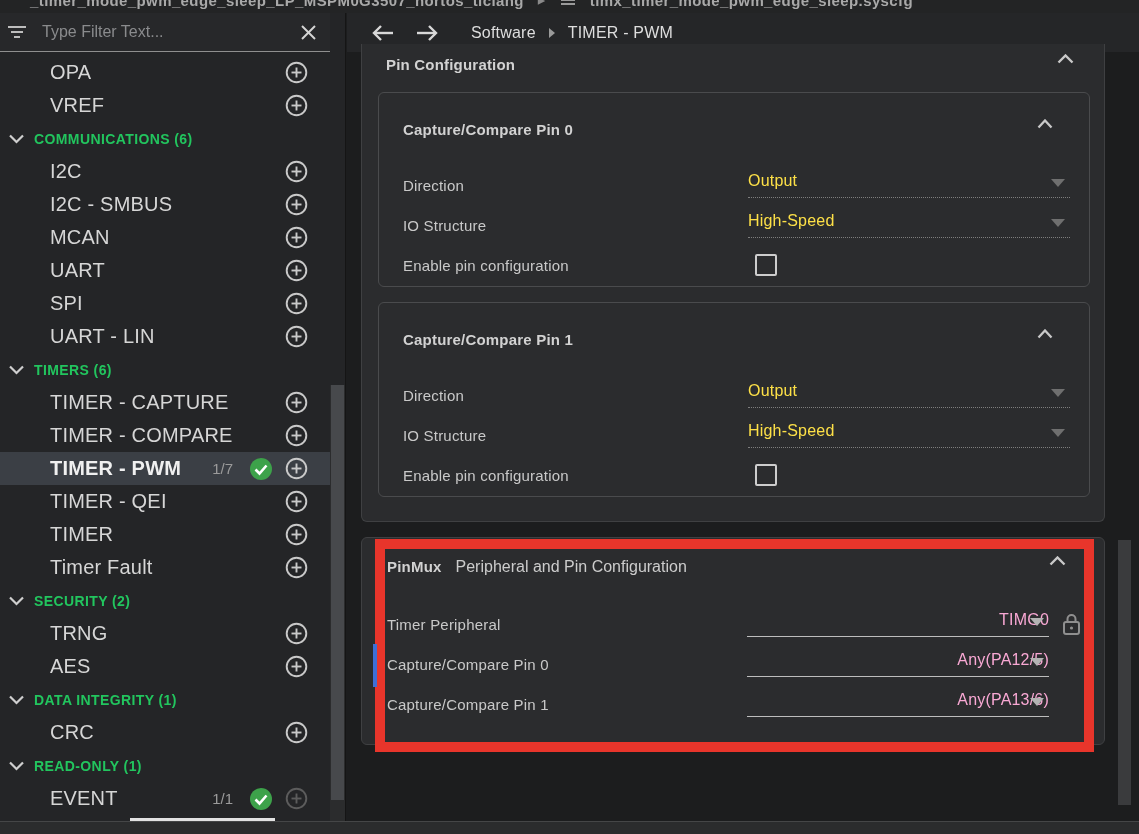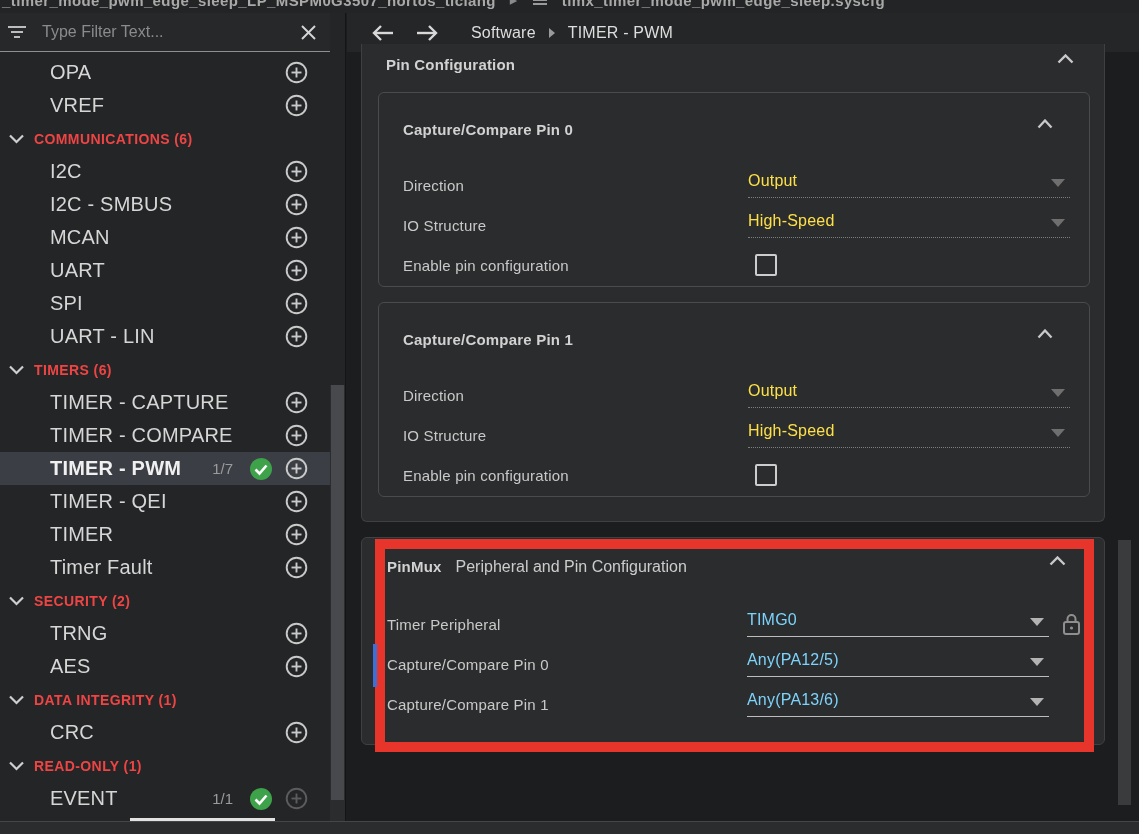--- a/index.html
+++ b/index.html
@@ -1,21 +1,21 @@
 <!DOCTYPE html>
 <html><head>
 <meta charset="utf-8">
 <style>
   * { margin:0; padding:0; box-sizing:border-box; }
   html,body { width:1139px; height:834px; overflow:hidden; background:#1c1d1e;
               font-family:"Liberation Sans", sans-serif; }
 
   
   #topbar { position:absolute; left:0; top:0; width:1139px; height:13px;
-            background:#232425; overflow:hidden; }
+            background:#232425; overflow:hidden;padding-left:28px; }
   #topbar .row { display:flex; align-items:center; gap:14px; margin-top:-9px;
                  padding-left:2px; white-space:nowrap; }
   #topbar span { font-size:15px; font-weight:bold; color:#a9a9a9; letter-spacing:.4px; }
   #topbar .sep { color:#8a8a8a; font-weight:normal; }
 
   
   #sidebar { position:absolute; left:0; top:13px; width:346px; height:808px;
              background:#242527; border-right:1px solid #151515; }
   #filterbar { position:absolute; left:0; top:0; width:330px; height:39px;
                background:#27282a; border-bottom:1px solid #8f8f8f;
@@ -26,21 +26,21 @@
   #filter-input::placeholder { color:#8a8b8d; }
   .icon-pad { width:34px; display:flex; justify-content:center; align-items:center; }
 
   #nav-rows { position:absolute; left:0; top:43px; width:330px; }
   .srow { height:33px; display:flex; align-items:center; padding-right:22px;
           cursor:pointer; }
   .srow.selected { background:#3b3f45; }
   .srow .lbl { flex:1; font-size:20px; color:#d6d6d6; letter-spacing:.2px; }
   .srow.selected .lbl { font-weight:bold; color:#f0f0f0; }
   .srow.cat { padding-left:8px; }
-  .srow.cat .lbl { color:#ef4444; font-weight:bold; font-size:14px; letter-spacing:.4px; }
+  .srow.cat .lbl { color:#22c55e; font-weight:bold; font-size:14px; letter-spacing:.4px; }
   .srow.item { padding-left:50px; }
   .cat-chev { width:26px; display:flex; align-items:center; }
   .badge { font-size:15px; color:#9b9b9b; margin-right:16px; }
   .chk { margin-right:12px; display:flex; }
   .plus { display:flex; }
 
   
   #side-vtrack { position:absolute; left:330px; top:372px; width:15px; bottom:0;
                  background:#2b2c2d; }
   #side-vthumb { position:absolute; left:1px; top:0; width:13px; height:415px;
@@ -75,21 +75,21 @@
   .inner-card .ic-title { position:absolute; left:24px; top:28px; }
   .rows-block { position:absolute; left:0; right:0; }
   .frow { position:relative; height:40px; display:flex; align-items:center; }
   .f-label { font-size:15px; color:#c9c9c9; letter-spacing:.2px; }
   .f-val { position:absolute; display:flex; align-items:center; }
 
   .sel { position:relative; cursor:pointer; }
   .sel .sel-text { font-size:16px; letter-spacing:.2px; display:block;
                    padding-bottom:7px; }
   .sel.dis .sel-text { color:#fde047; }
-  .sel.en  .sel-text { color:#7dd3fc; }
+  .sel.en  .sel-text { color:#f9a8d4;text-align:right; }
   .sel.dis { border-bottom:1px dotted #7e7e7e; }
   .sel.en  { border-bottom:1px solid #bdbdbd; }
   .sel .arr { position:absolute; right:5px; top:7px; width:0; height:0;
               border-left:7px solid transparent; border-right:7px solid transparent; }
   .sel.dis .arr { border-top:8px solid #6f6f6f; }
   .sel.en  .arr { border-top:8px solid #b3b3b3; }
 
   .checkbox { width:22px; height:22px; border:2.5px solid #cdcdcd; border-radius:2px;
               background:transparent; margin-left:7px; cursor:pointer; }
 

